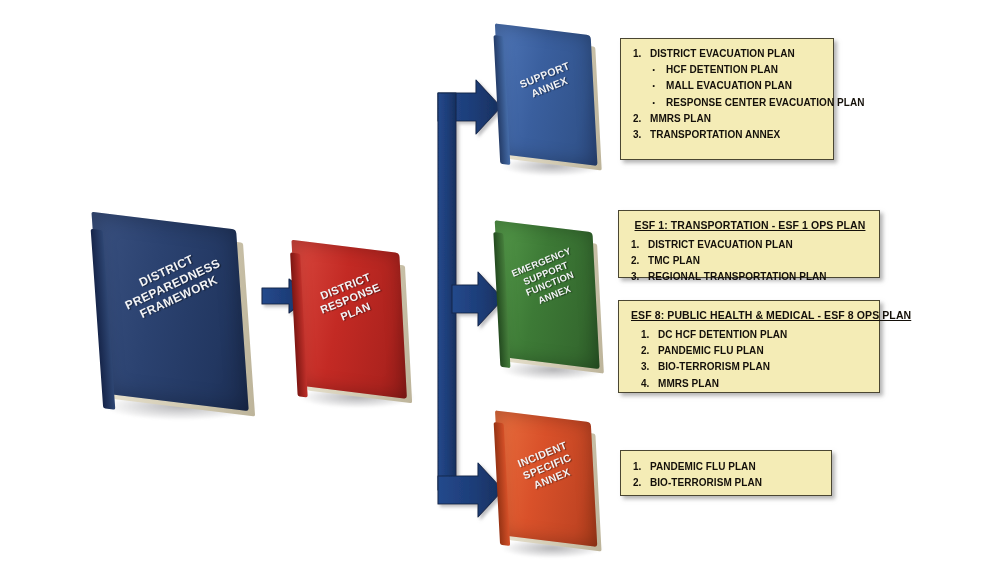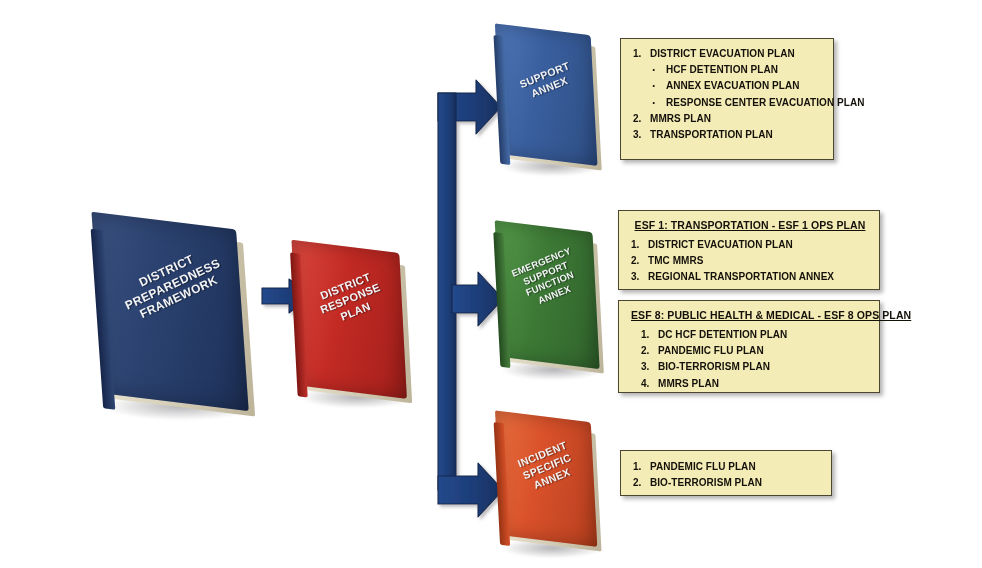--- a/index.html
+++ b/index.html
@@ -219,53 +219,53 @@
       <li>
         <span class="num">1.</span>
         <span>DISTRICT EVACUATION PLAN</span>
         <ul class="sublist">
           <li>
             <span class="dot">·</span>
             <span>HCF DETENTION PLAN</span>
           </li>
           <li>
             <span class="dot">·</span>
-            <span>ANNEX EVACUATION PLAN</span>
+            <span>MALL EVACUATION PLAN</span>
           </li>
           <li>
             <span class="dot">·</span>
             <span>RESPONSE CENTER EVACUATION PLAN</span>
           </li>
         </ul>
       </li>
       <li>
         <span class="num">2.</span>
         <span>MMRS PLAN</span>
       </li>
       <li>
         <span class="num">3.</span>
-        <span>TRANSPORTATION PLAN</span>
+        <span>TRANSPORTATION ANNEX</span>
       </li>
     </ol>
   </div>
 
-  <div class="panel" style="left:618px;top:210px;width:262px;height:80px;">
+  <div class="panel" style="left:618px;top:210px;width:262px;height:68px;">
     <div class="panel-title">ESF 1: TRANSPORTATION - ESF 1 OPS PLAN</div>
     <ol class="plist">
       <li>
         <span class="num">1.</span>
         <span>DISTRICT EVACUATION PLAN</span>
       </li>
       <li>
         <span class="num">2.</span>
-        <span>TMC MMRS</span>
+        <span>TMC PLAN</span>
       </li>
       <li>
         <span class="num">3.</span>
-        <span>REGIONAL TRANSPORTATION ANNEX</span>
+        <span>REGIONAL TRANSPORTATION PLAN</span>
       </li>
     </ol>
   </div>
 
   <div class="panel" style="left:618px;top:300px;width:262px;height:93px;">
     <div class="panel-title left">ESF 8: PUBLIC HEALTH &amp; MEDICAL - ESF 8 OPS PLAN</div>
     <ol class="plist" style="padding-left:10px;">
       <li>
         <span class="num">1.</span>
         <span>DC HCF DETENTION PLAN</span>

